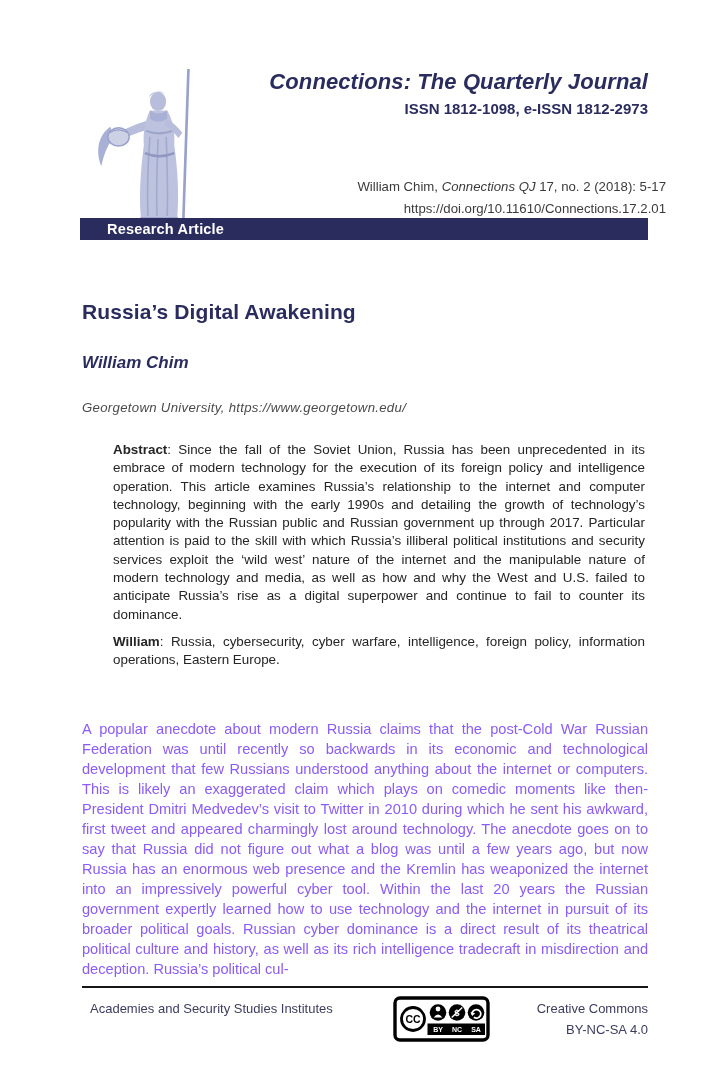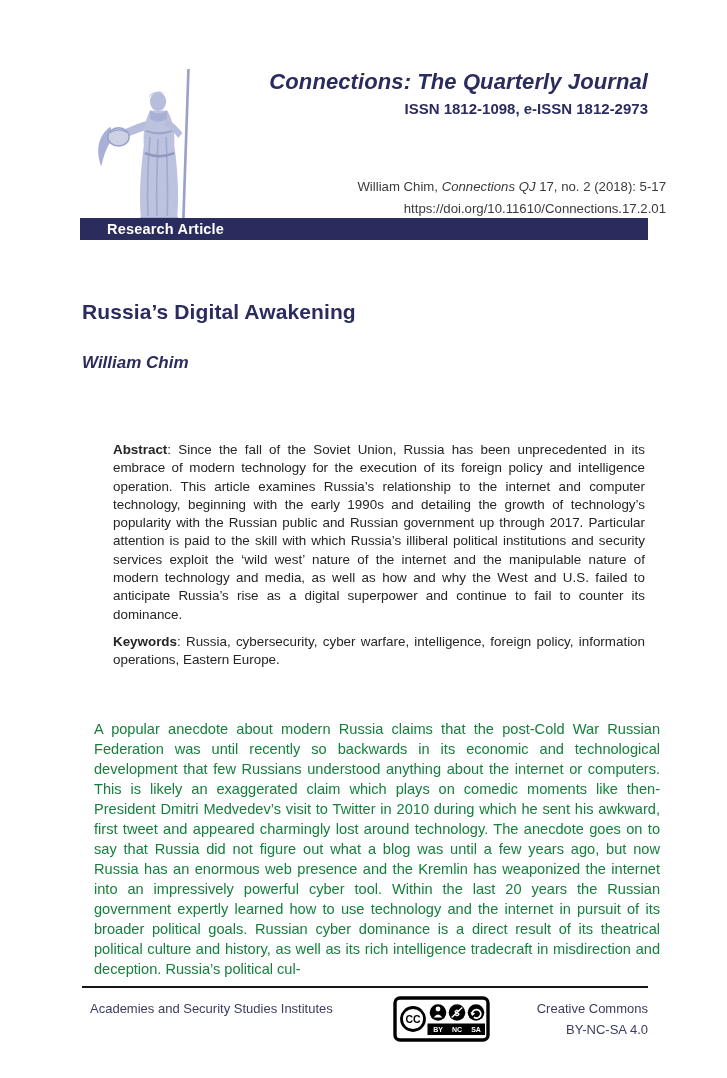--- a/index.html
+++ b/index.html
@@ -30,22 +30,22 @@
   .affiliation { position:absolute; top:400px; left:82px;
     font-size:13.2px; font-style:italic; color:#4a4a4a; letter-spacing:0.3px; }
   .affiliation a { color:#4a4a4a; text-decoration:none; }
 
   .abstract-section { position:absolute; top:441px; left:113px; width:532px;
     font-size:13.4px; line-height:18.3px; color:#252525; text-align:justify; }
   .abstract-section p { margin:0; }
   .abstract-section p + p { margin-top:9px; }
   .lbl { font-weight:bold; }
 
-  .body-paragraph { position:absolute; top:719px; left:94px; width:566px; margin:0;
-    font-size:14.6px; line-height:20px; color:#15803d; text-align:justify; }
+  .body-paragraph { position:absolute; top:719px; left:82px; width:566px; margin:0;
+    font-size:14.6px; line-height:20px; color:#8b5cf6; text-align:justify; }
 
   .footer-rule { position:absolute; top:986px; left:82px; width:566px; height:2px; background:#161616; }
   .page-footer { position:absolute; top:996px; left:82px; width:566px; height:52px; }
   .footer-left  { position:absolute; left:8px; top:3px; font-size:13px; color:#3c3c5e; line-height:20.5px; }
   .footer-right { position:absolute; right:0; top:3px; font-size:13px; color:#3c3c5e; line-height:20.5px; text-align:right; }
   .cc-badge { position:absolute; left:311px; top:0; width:97px; height:48px; cursor:pointer; }
 </style>
 </head>
 <body>
 
@@ -79,24 +79,25 @@
     <div><span>William Chim, </span><span class="cite-italic">Connections QJ</span><span> 17, no. 2 (2018): 5-17</span></div>
     <div class="doi-line">https://doi.org/10.11610/Connections.17.2.01</div>
   </div>
 
   <div class="type-band">
     <span>Research Article</span>
   </div>
 
   <h1 class="article-title">Russia’s Digital Awakening</h1>
   <div class="author-name">William Chim</div>
+  <div class="affiliation"><span>Georgetown University, </span><a>https://www.georgetown.edu/</a></div>
 
   <div class="abstract-section">
     <p><span class="lbl">Abstract</span><span>: Since the fall of the Soviet Union, Russia has been unprecedented in its embrace of modern technology for the execution of its foreign policy and intelligence operation. This article examines Russia’s relationship to the internet and computer technology, beginning with the early 1990s and detailing the growth of technology’s popularity with the Russian public and Russian government up through 2017. Particular attention is paid to the skill with which Russia’s illiberal political institutions and security services exploit the ‘wild west’ nature of the internet and the manipulable nature of modern technology and media, as well as how and why the West and U.S. failed to anticipate Russia’s rise as a digital superpower and continue to fail to counter its dominance.</span></p>
-    <p><span class="lbl">Keywords</span><span>: Russia, cybersecurity, cyber warfare, intelligence, foreign policy, information operations, Eastern Europe.</span></p>
+    <p><span class="lbl">William</span><span>: Russia, cybersecurity, cyber warfare, intelligence, foreign policy, information operations, Eastern Europe.</span></p>
   </div>
 
   <p class="body-paragraph">A popular anecdote about modern Russia claims that the post-Cold War Russian Federation was until recently so backwards in its economic and technological development that few Russians understood anything about the internet or computers. This is likely an exaggerated claim which plays on comedic moments like then-President Dmitri Medvedev’s visit to Twitter in 2010 during which he sent his awkward, first tweet and appeared charmingly lost around technology. The anecdote goes on to say that Russia did not figure out what a blog was until a few years ago, but now Russia has an enormous web presence and the Kremlin has weaponized the internet into an impressively powerful cyber tool. Within the last 20 years the Russian government expertly learned how to use technology and the internet in pursuit of its broader political goals. Russian cyber dominance is a direct result of its theatrical political culture and history, as well as its rich intelligence tradecraft in misdirection and deception. Russia’s political cul-</p>
 
   <div class="footer-rule"></div>
   <div class="page-footer">
     <div class="footer-left">
       <div>Academies and Security Studies Institutes</div>
     </div>
 

